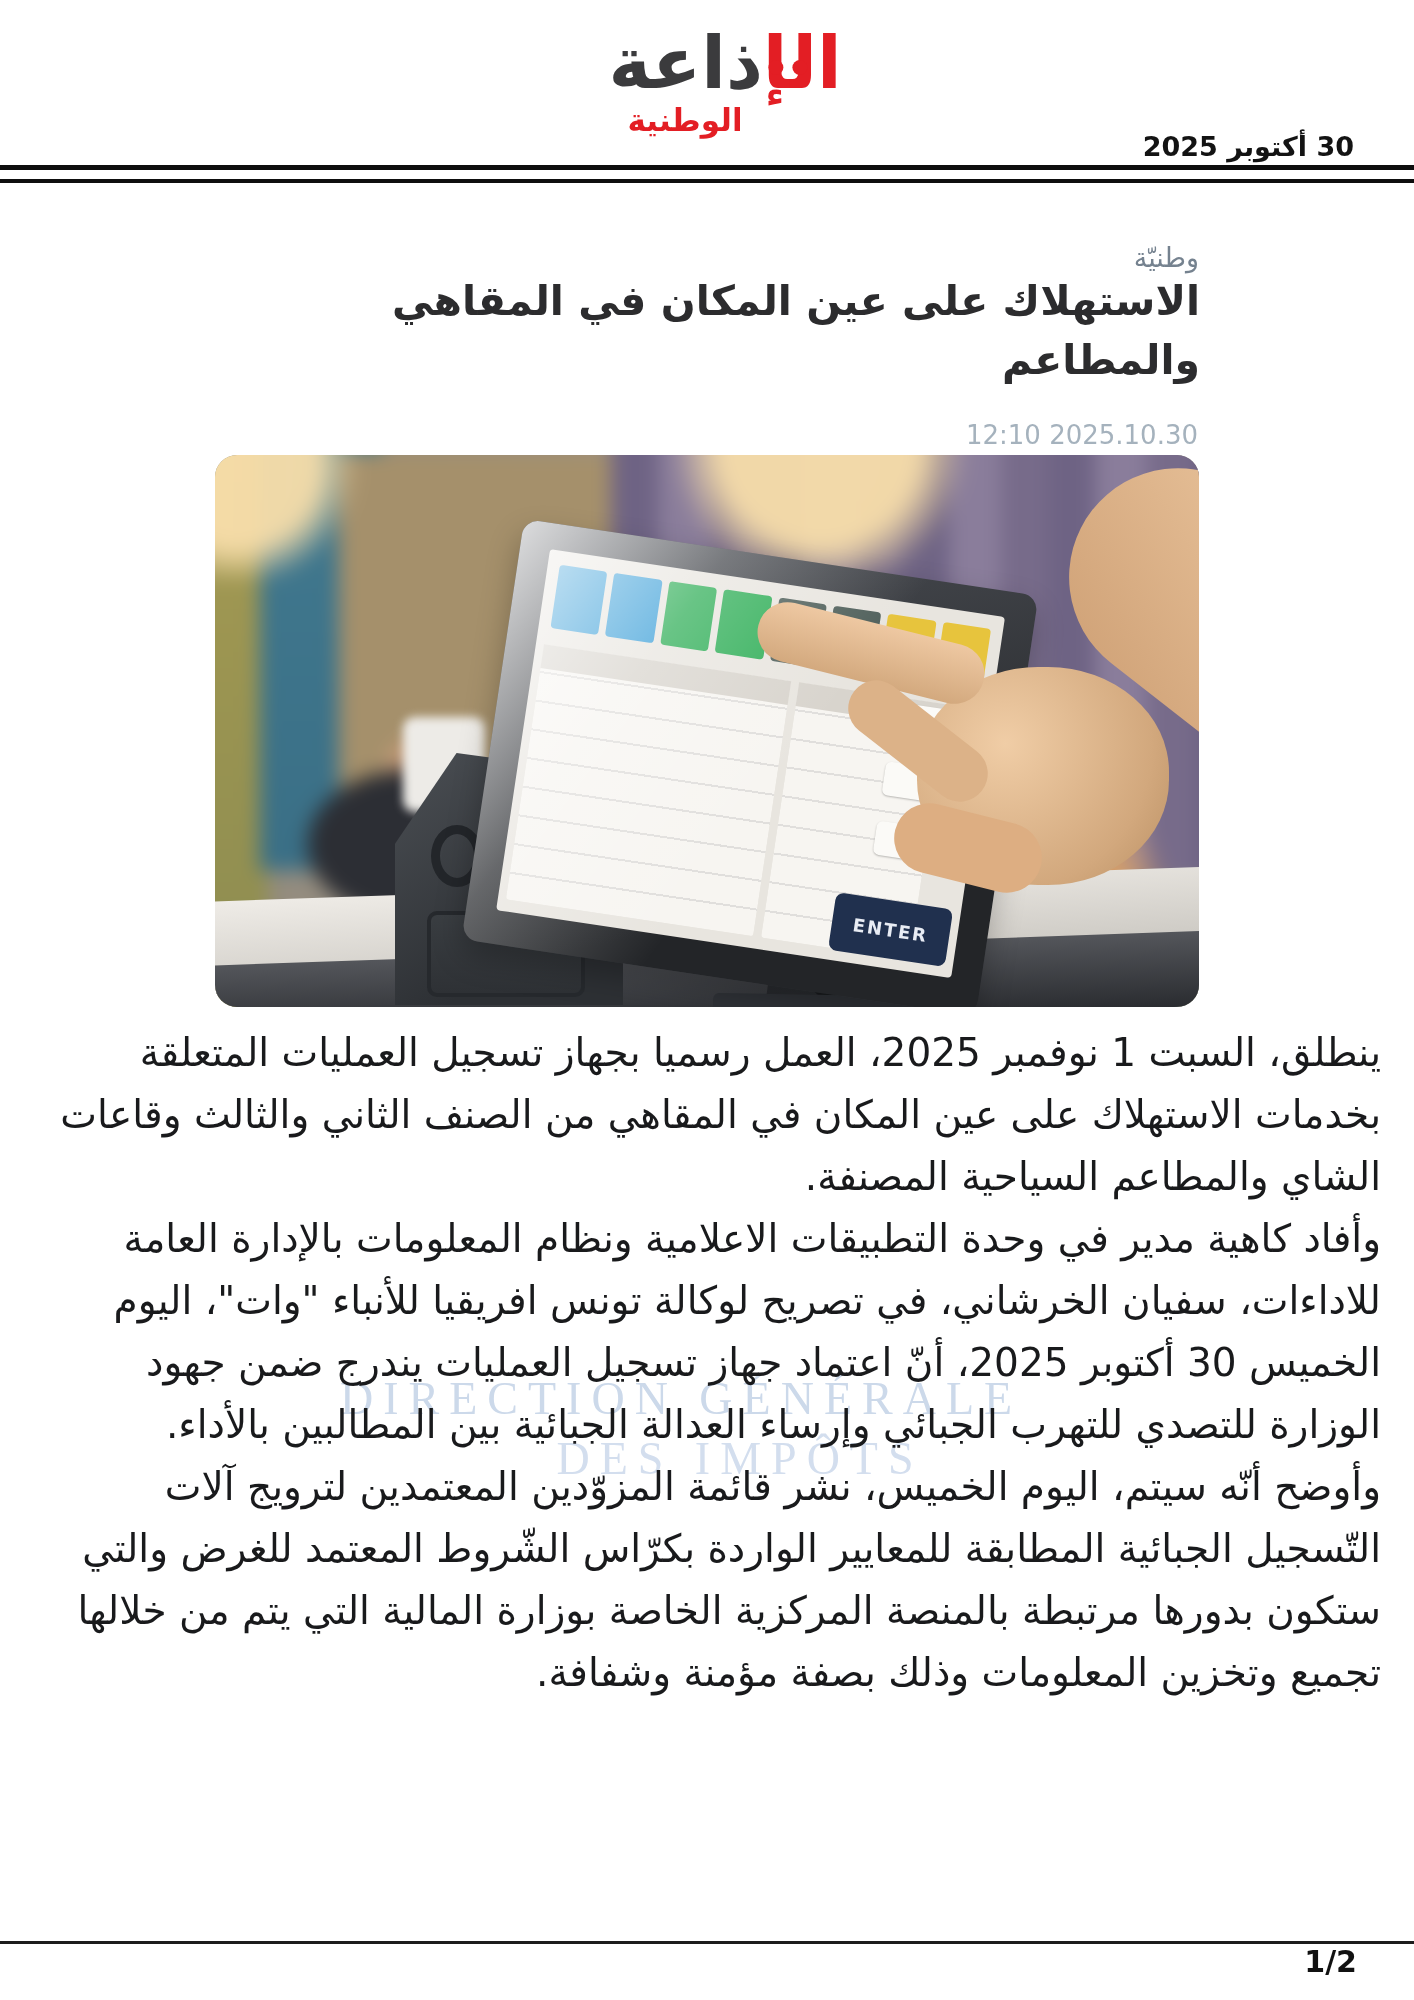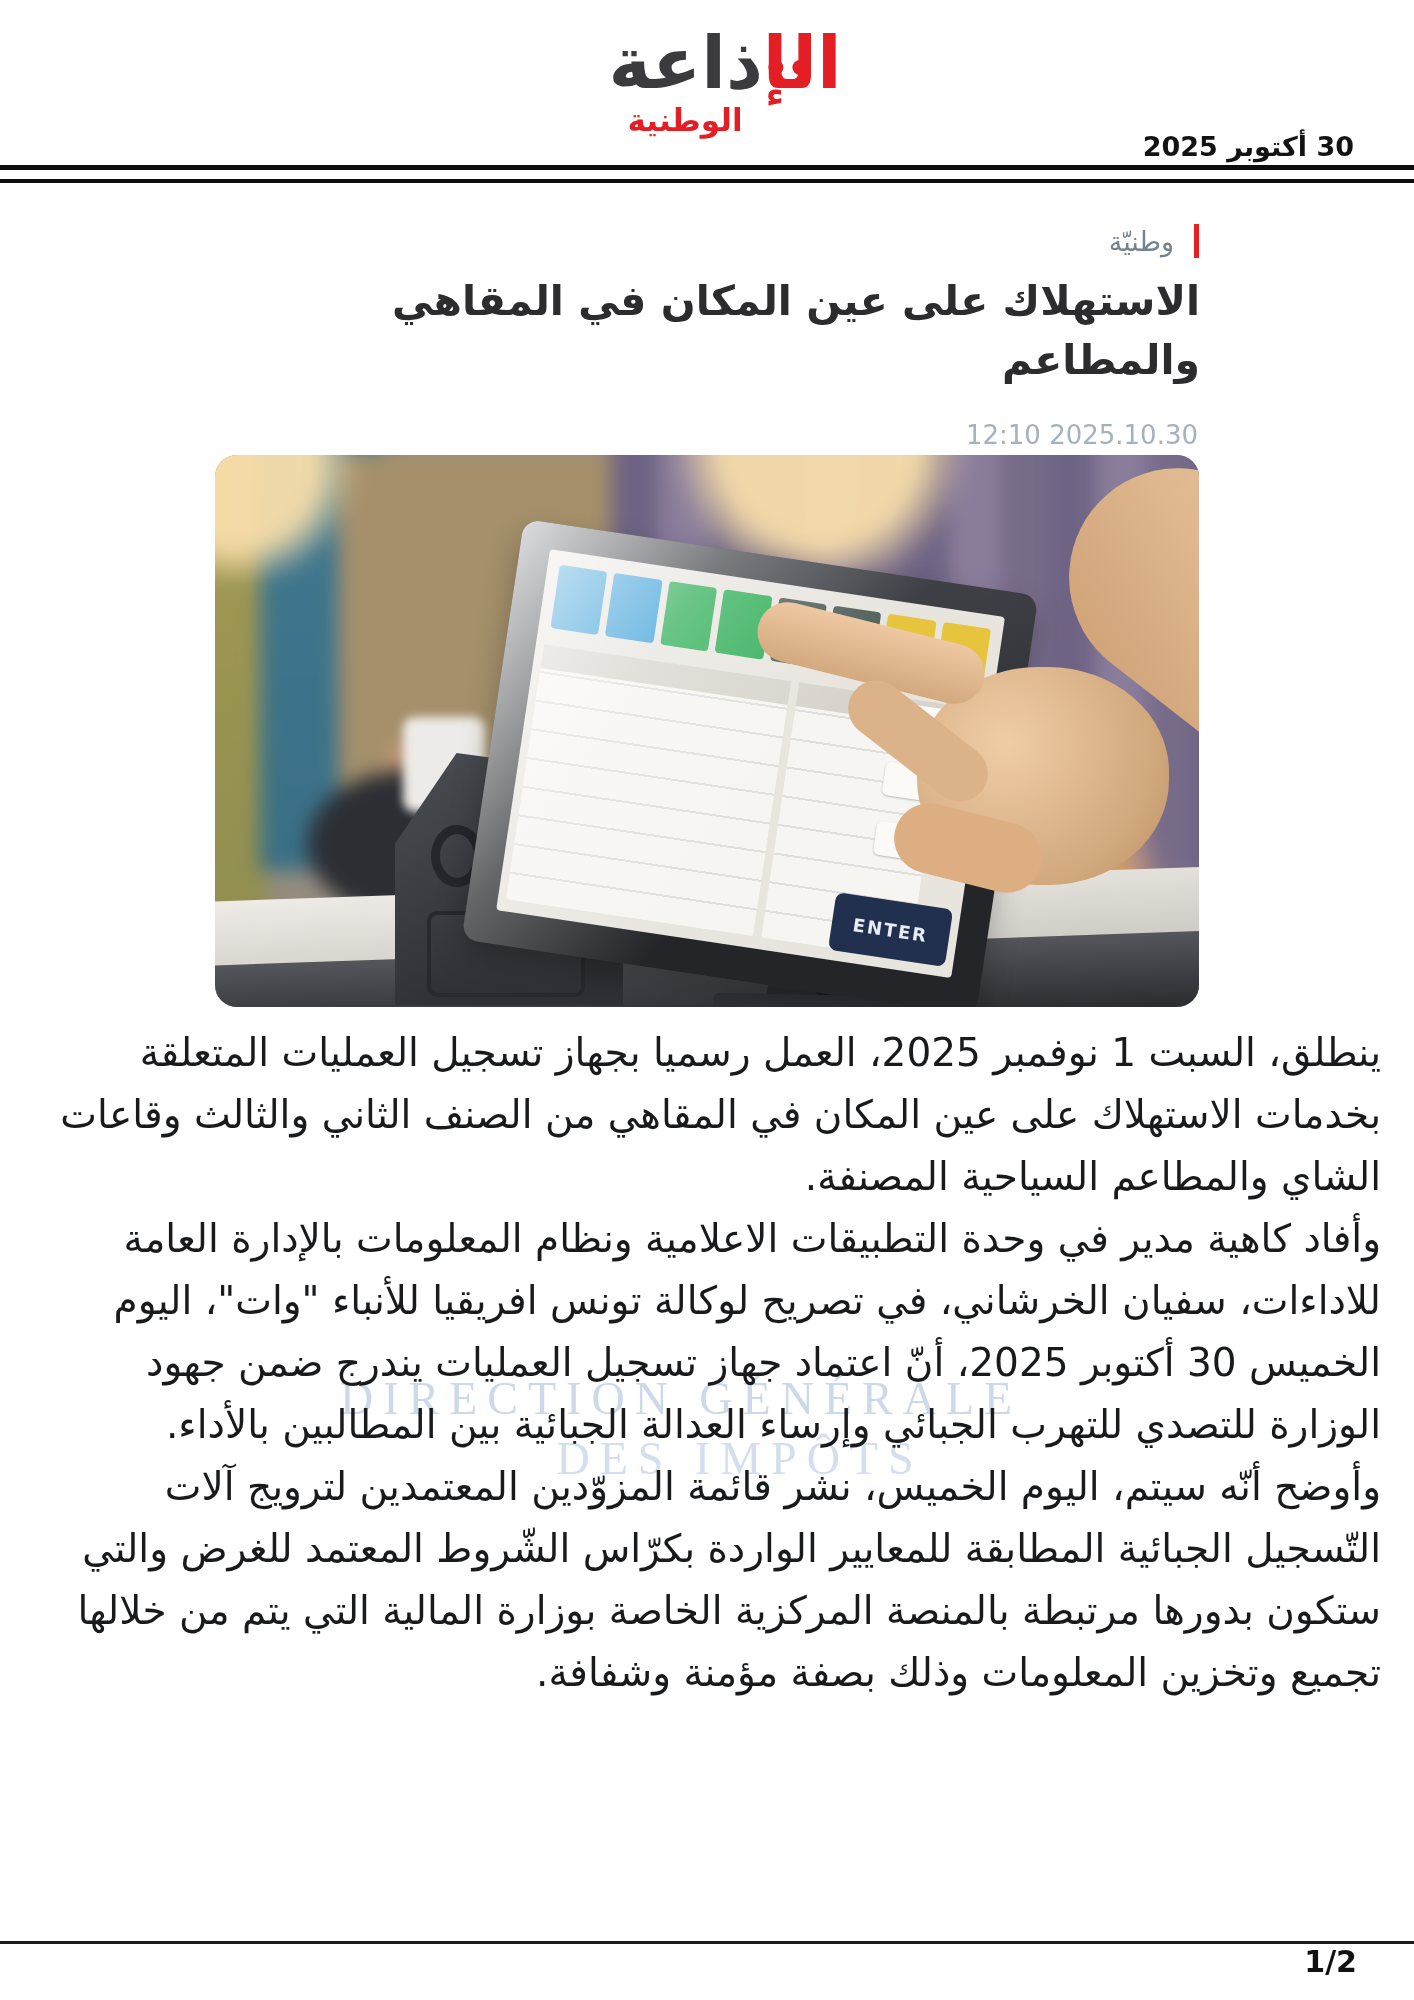--- a/index.html
+++ b/index.html
@@ -12,21 +12,21 @@
   .logo-main { direction:rtl; font-size:72px; font-weight:bold; line-height:1.05; color:#3b3b3d; letter-spacing:-2px; position:relative;margin-left:36px; }
   .logo-red { color:#e31e24; }
   .logo-dots { position:absolute; top:34px; left:160px; width:15px; height:15px; border-radius:50%; background:#e31e24; box-shadow:24px 0 0 #e31e24; }
   .logo-sub { direction:rtl; font-size:31px; font-weight:bold; color:#e31e24; margin-top:0px; transform:translateX(-22px); }
   .header-date { position:absolute; top:104px; right:60px; direction:rtl; font-size:27px; font-weight:700; color:#131313;margin-top:27px; }
   .rule { position:absolute; left:0; right:0; background:#0e0e0e; }
   .rule-1 { top:165px; height:5px; }
   .rule-2 { top:179px; height:4px; }
 
   
-  .category { position:absolute; top:222px; right:215px; height:38px; display:flex; align-items:center; gap:20px; direction:rtl; cursor:pointer; }
+  .category { position:absolute; top:222px; right:215px; height:38px; display:flex; align-items:center; gap:20px; direction:rtl; cursor:pointer;flex-direction:column; }
   .category-bar { width:5px; height:34px; background:#e8201f; }
   .category-text { font-size:27px; color:#75828f; }
   .title { position:absolute; top:272px; right:214px; width:965px; direction:rtl; text-align:right; font-size:41px; line-height:59px; font-weight:700; color:#2c2c2e; }
   .title-line { display:block; }
   .timestamp { position:absolute; top:420px; right:216px; font-size:26px; color:#a5b2bd; direction:ltr; }
 
   
   .photo { position:absolute; left:215px; top:455px; width:984px; height:552px; border-radius:22px; overflow:hidden; background:#8f8a79; z-index:1; }
   .ph-bg { position:absolute; inset:-20px; filter:blur(9px); transform:scale(1.04);
     background:

